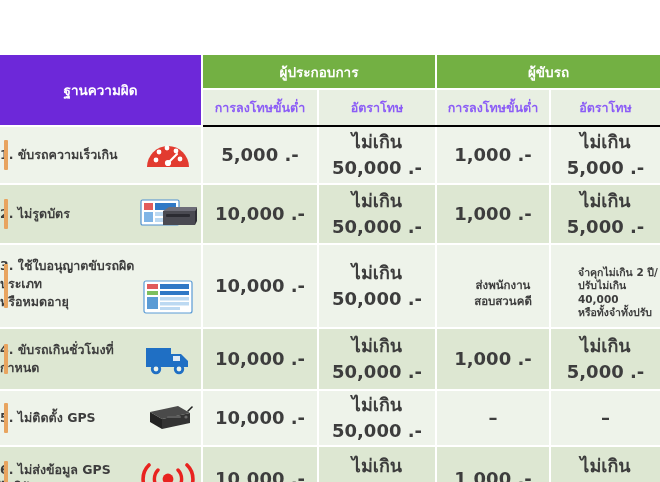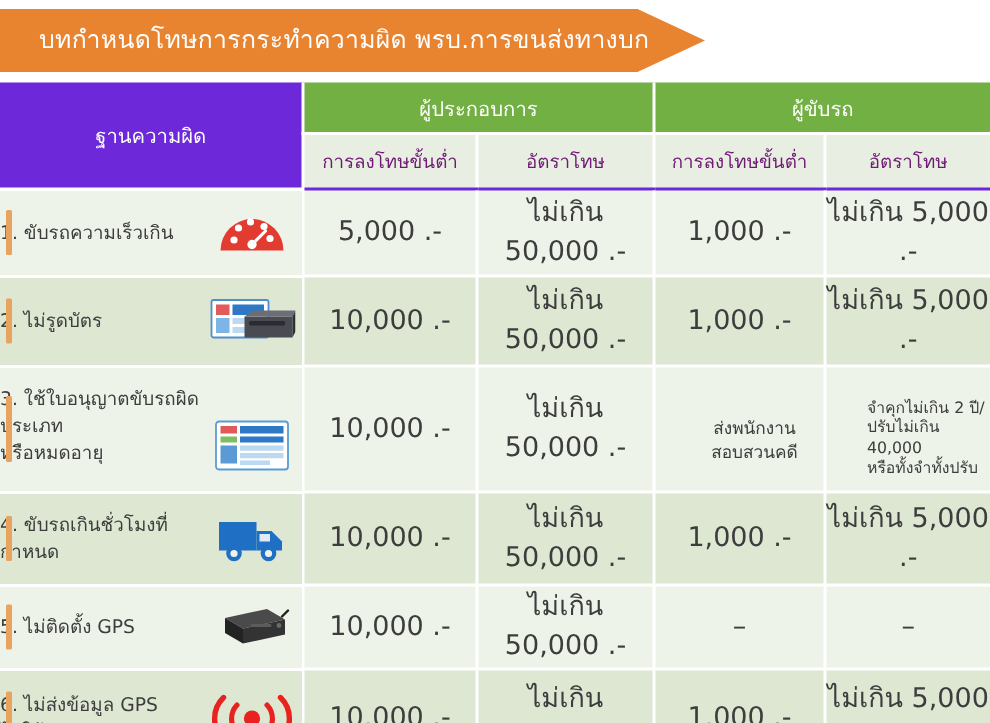--- a/index.html
+++ b/index.html
@@ -56,41 +56,41 @@
     top: 55px;
     width: 660px;
     height: 427px;
     border-collapse: collapse;
     table-layout: fixed;
   }
   .table td, .table th {
     padding: 0;
     margin: 0;
     vertical-align: middle;
-    font-weight: normal;
+    font-weight: bold;
   }
 
   
   .hd-green {
     background: #73b043;
     color: #ffffff;
     text-align: center;
     font-size: 13.5px;
     border-right: 2px solid #ffffff;
     border-bottom: 2px solid #ffffff;
   }
   .hd-green.last { border-right: none; }
 
   .hd-sub {
     background: #e8efe2;
-    color: #701a75;
+    color: #8b5cf6;
     text-align: center;
     font-size: 12.5px;
     border-right: 2px solid #ffffff;
-    border-bottom: 2px solid #6d28d9;
+    border-bottom: 2px solid #000000;
   }
   .hd-sub.last { border-right: none; }
 
   .hd-basis {
     background: #6d28d9;
     color: #ffffff;
     text-align: center;
     font-size: 13.5px;
     border-right: 2px solid #ffffff;
     border-bottom: 2px solid #ffffff;
@@ -159,25 +159,20 @@
     justify-content: center;
     margin-right: 2px;
   }
   .icon-slot svg { display: block; }
 </style>
 </head>
 <body>
 
 <div class="page">
 
-  <div class="banner-wrap">
-    <div class="banner">
-      <span class="banner-title">บทกำหนดโทษการกระทำความผิด พรบ.การขนส่งทางบก</span>
-    </div>
-  </div>
 
   <table class="table">
     <colgroup>
       <col style="width:202px">
       <col style="width:116px">
       <col style="width:118px">
       <col style="width:114px">
       <col style="width:110px">
     </colgroup>
 

